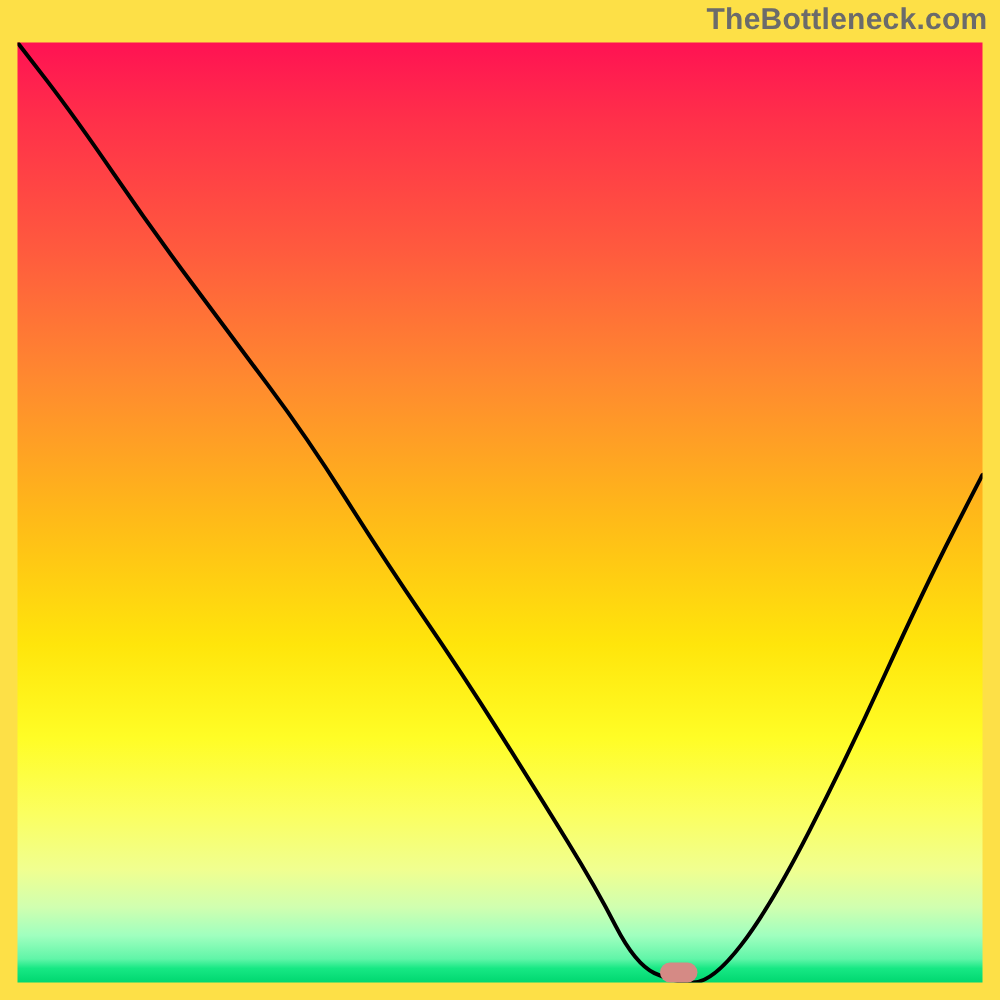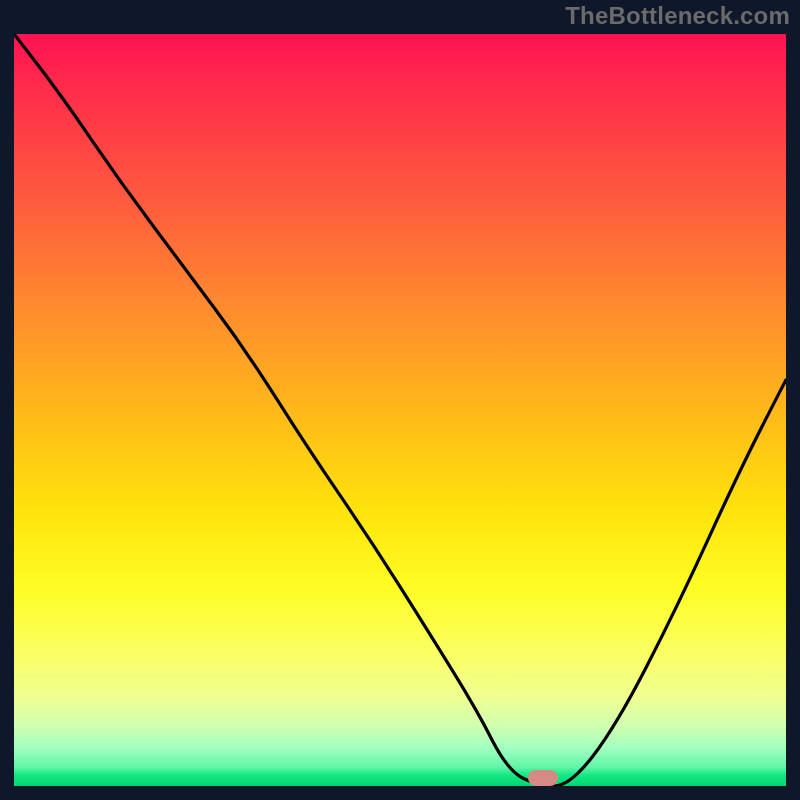--- a/index.html
+++ b/index.html
@@ -7,21 +7,21 @@
     padding: 0;
     width: 800px;
     height: 800px;
     background: #000;
     overflow: hidden;
   }
   .container {
     position: relative;
     width: 800px;
     height: 800px;
-    background: #0f172a;
+    background: #fde047;
   }
   .watermark {
     position: absolute;
     top: 2px;
     right: 10px;
     color: #6b6b6b;
     font-family: Arial, Helvetica, sans-serif;
     font-weight: 600;
     font-size: 24px;
     letter-spacing: 0.2px;

